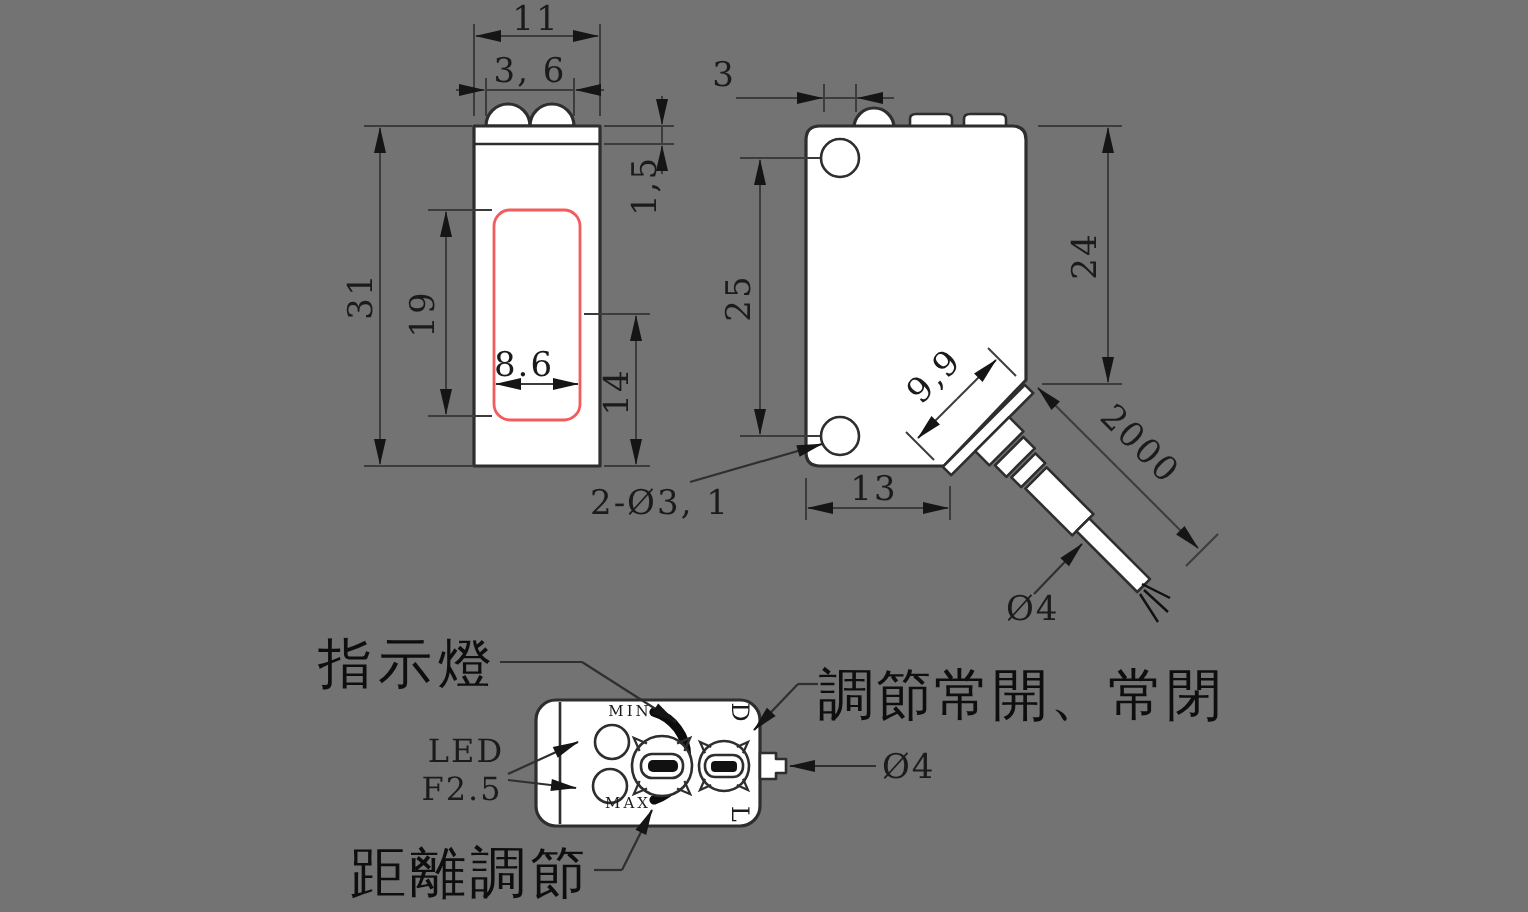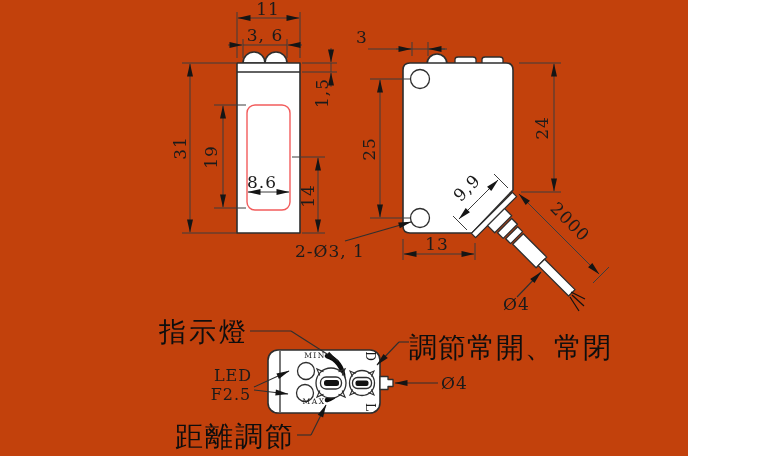--- a/index.html
+++ b/index.html
@@ -1,16 +1,16 @@
 <!DOCTYPE html>
 <html><head>
 <meta charset="utf-8">
 <style>
   html,body{margin:0;padding:0;background:#ffffff;}
-  .sheet{position:relative;width:688px;height:456px;background:#c2410c;overflow:hidden;}
+  .sheet{position:relative;width:764px;height:456px;background:#737373;overflow:hidden;}
   svg{display:block;}
   .obj{fill:#ffffff;stroke:#2e2e2e;stroke-width:1.6;stroke-linejoin:round;}
   .obj2{fill:#ffffff;stroke:#2e2e2e;stroke-width:1.3;stroke-linejoin:round;}
   .redline{fill:none;stroke-width:1.4;stroke-linejoin:round;}
   .dim{fill:none;stroke:#3c3c3c;stroke-width:1;}
   .lead{fill:none;stroke:#2f2f2f;stroke-width:1.1;}
   .blackfill{fill:#111111;stroke:none;}
   .arcband{fill:none;stroke:#0c0c0c;stroke-width:4.6;stroke-linecap:round;}
   .notch{fill:none;stroke:#2e2e2e;stroke-width:1.1;stroke-linejoin:miter;}
   text{font-family:"DejaVu Serif","Liberation Serif",serif;fill:#1b1b1b;}

